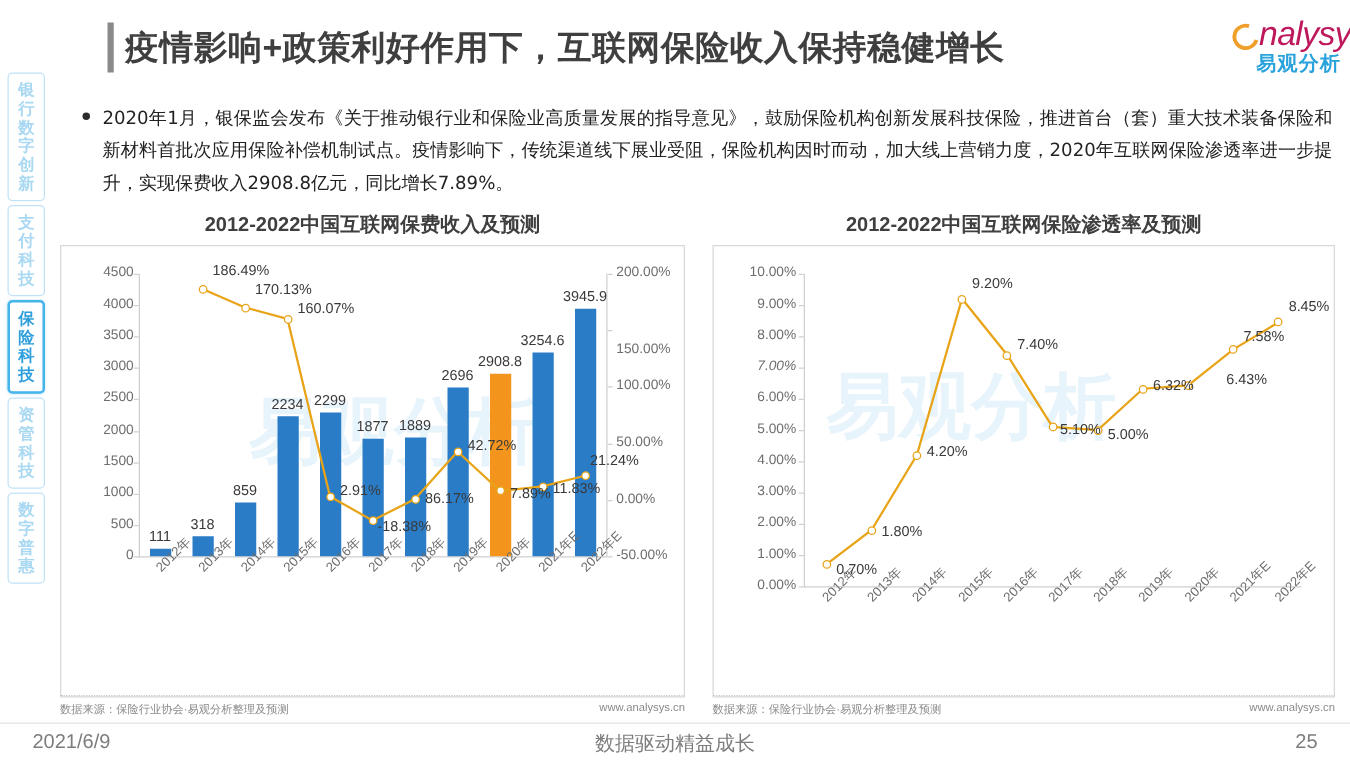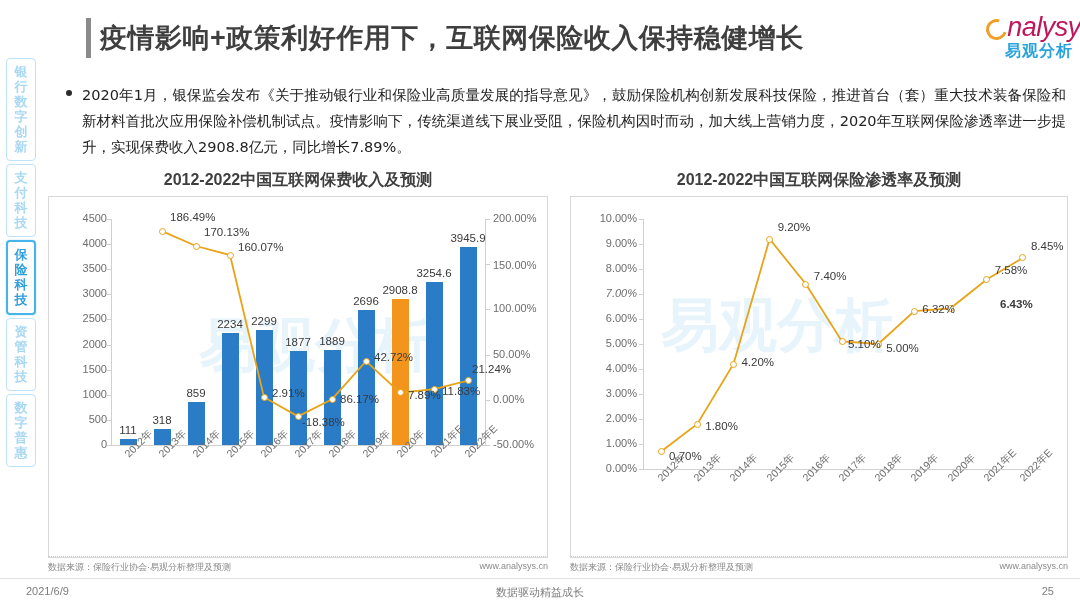--- a/index.html
+++ b/index.html
@@ -81,21 +81,21 @@
       pointer-events:none;user-select:none;white-space:nowrap;z-index:0;}
 
   
   .src{position:absolute;font-size:9px;color:#8a8a8a;border-top:1px dotted #c9c9c9;
        padding-top:4px;box-sizing:border-box;display:flex;justify-content:space-between;}
   #src-left{left:48px;top:556px;width:500px;}
   #src-right{left:570px;top:556px;width:498px;}
 
   
   .footer{position:absolute;left:0;top:578px;width:1080px;height:30px;border-top:1px solid #e2e2e2;}
-  .footer div{position:absolute;top:6px;font-size:11px;color:#7d7d7d;}
+  .footer div{position:absolute;top:6px;font-size:16px;color:#7d7d7d;}
   #f-date{left:26px;}
   #f-mid{left:0;width:1080px;text-align:center;}
   #f-page{right:26px;}
 </style>
 </head>
 <body>
 
 <div class="header">
   <div class="title-bar"></div>
   <div class="page-title">疫情影响+政策利好作用下，互联网保险收入保持稳健增长</div>
@@ -178,21 +178,21 @@
       <div class="tick-lbl" style="left: 18px; top: 15px; width: 40px; text-align: right;">4500</div>
       <div class="axis-line" style="left: 58px; top: 22px; width: 4px; height: 1px;"></div>
       <div class="tick-lbl" style="left: 444px; top: 241px;">-50.00%</div>
       <div class="axis-line" style="left: 437px; top: 248px; width: 4px; height: 1px;"></div>
       <div class="tick-lbl" style="left: 444px; top: 195.8px;">0.00%</div>
       <div class="axis-line" style="left: 437px; top: 202.8px; width: 4px; height: 1px;"></div>
       <div class="tick-lbl" style="left: 444px; top: 150.6px;">50.00%</div>
       <div class="axis-line" style="left: 437px; top: 157.6px; width: 4px; height: 1px;"></div>
       <div class="tick-lbl" style="left: 444px; top: 105.4px;">100.00%</div>
       <div class="axis-line" style="left: 437px; top: 112.4px; width: 4px; height: 1px;"></div>
-      <div class="tick-lbl" style="left: 444px; top: 62px;">150.00%</div>
+      <div class="tick-lbl" style="left: 444px; top: 76px;">150.00%</div>
       <div class="axis-line" style="left: 437px; top: 67.2px; width: 4px; height: 1px;"></div>
       <div class="tick-lbl" style="left: 444px; top: 15px;">200.00%</div>
       <div class="axis-line" style="left: 437px; top: 22px; width: 4px; height: 1px;"></div>
       <div class="bar" style="left: 70.5px; top: 242.425px; width: 17px; height: 5.57467px;"></div>
       <div class="bar-lbl" style="left: 49px; top: 227.425px; width: 60px;">111</div>
       <div class="bar" style="left: 104.5px; top: 232.029px; width: 17px; height: 15.9707px;"></div>
       <div class="bar-lbl" style="left: 83px; top: 217.029px; width: 60px;">318</div>
       <div class="bar" style="left: 138.5px; top: 204.859px; width: 17px; height: 43.1409px;"></div>
       <div class="bar-lbl" style="left: 117px; top: 189.859px; width: 60px;">859</div>
       <div class="bar" style="left: 172.5px; top: 135.804px; width: 17px; height: 112.196px;"></div>
@@ -289,21 +289,21 @@
       <div class="pt-lbl" style="left: 206.636px; top: 24px;">9.20%</div>
       <div class="pt" style="left: 231.318px; top: 83.5px;"></div>
       <div class="pt-lbl" style="left: 242.818px; top: 73px;">7.40%</div>
       <div class="pt" style="left: 267.5px; top: 141px;"></div>
       <div class="pt-lbl" style="left: 277px; top: 140.5px;">5.10%</div>
       <div class="pt" style="left: 303.682px; top: 143.5px;"></div>
       <div class="pt-lbl" style="left: 315.182px; top: 145px;">5.00%</div>
       <div class="pt" style="left: 339.864px; top: 110.5px;"></div>
       <div class="pt-lbl" style="left: 351.364px; top: 106px;">6.32%</div>
       <div class="pt" style="left: 376.045px; top: 107.75px;"></div>
-      <div class="pt-lbl" style="left: 429px; top: 101.25px; font-weight: bold;">6.43%</div>
+      <div class="pt-lbl" style="left: 410px; top: 101.25px;">6.43%</div>
       <div class="pt" style="left: 412.227px; top: 79px;"></div>
       <div class="pt-lbl" style="left: 423.727px; top: 66.5px;">7.58%</div>
       <div class="pt" style="left: 448.409px; top: 57.25px;"></div>
       <div class="pt-lbl" style="left: 459.909px; top: 42.75px;">8.45%</div>
       <div class="xcat" style="left: 84.0909px; top: 278px;">2012年</div>
       <div class="xcat" style="left: 120.273px; top: 278px;">2013年</div>
       <div class="xcat" style="left: 156.455px; top: 278px;">2014年</div>
       <div class="xcat" style="left: 192.636px; top: 278px;">2015年</div>
       <div class="xcat" style="left: 228.818px; top: 278px;">2016年</div>
       <div class="xcat" style="left: 265px; top: 278px;">2017年</div>

